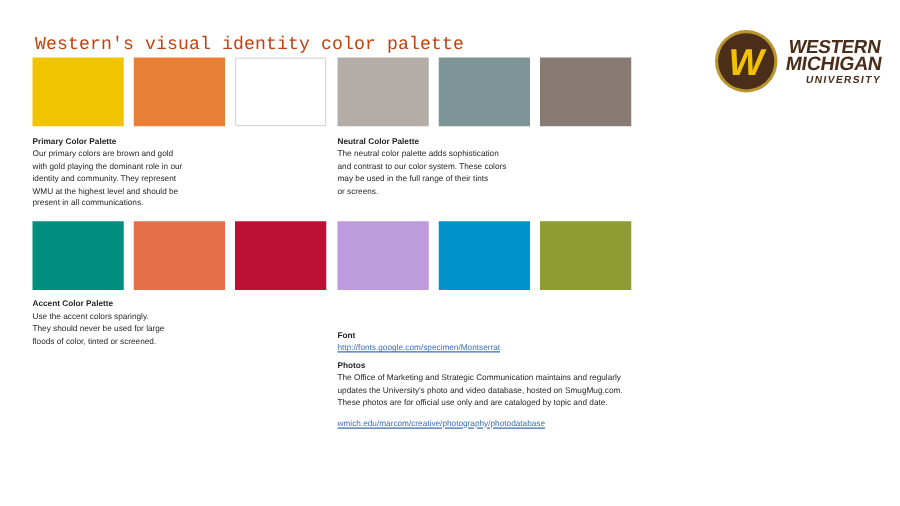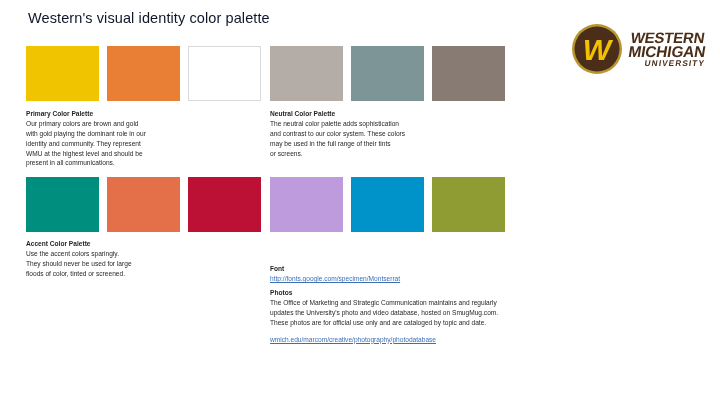--- a/index.html
+++ b/index.html
@@ -19,26 +19,27 @@
     position: absolute;
     inset: 0;
     width: 720px;
     height: 405px;
   }
 
   
   .page-title {
     position: absolute;
     left: 28px;
-    top: 10px;
+    top: 28px;
     font-size: 14.5px;
     font-weight: 400;
     letter-spacing: 0.1px;
-    color: #0f172a;
+    color: #c2410c;
     white-space: nowrap;
+    font-family: Liberation Mono, monospace;
   }
 
   
   .logo {
     position: absolute;
     left: 571px;
     top: 21px;
     width: 130px;
     height: 56px;
     display: flex;

